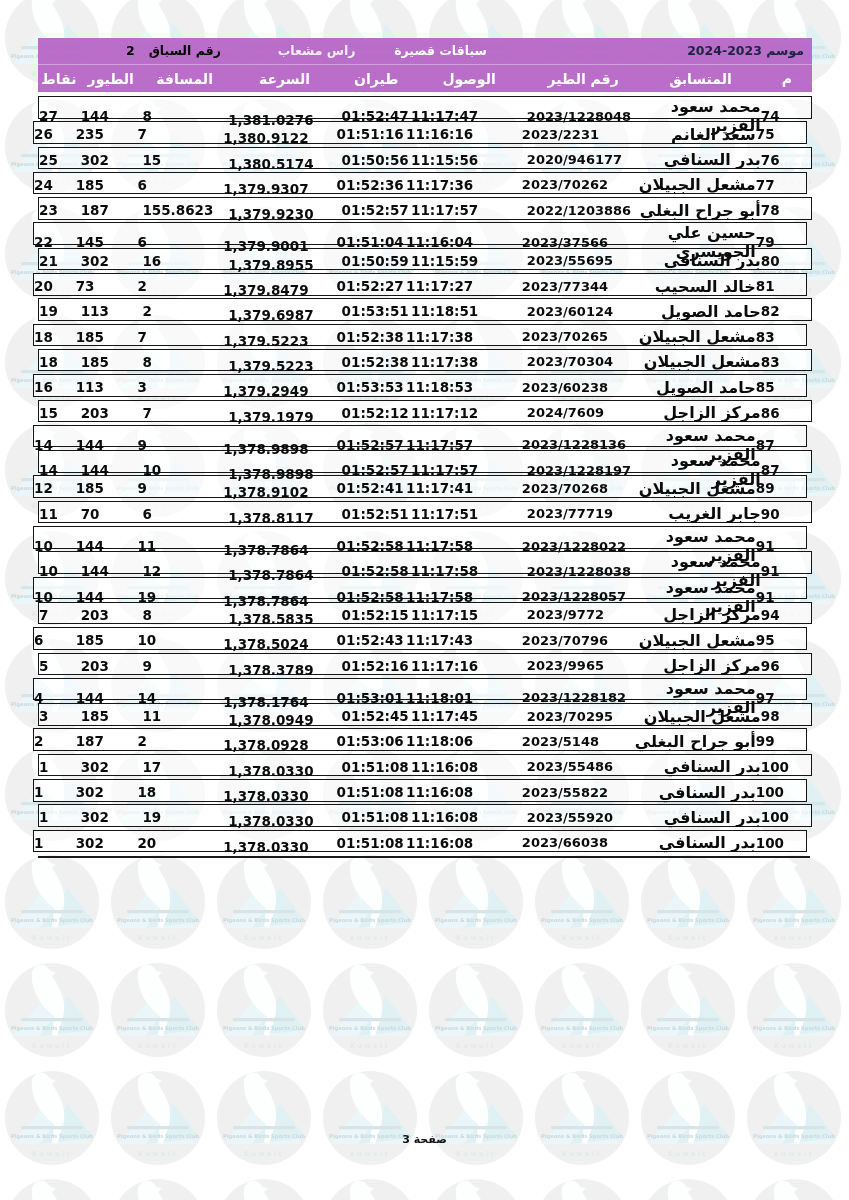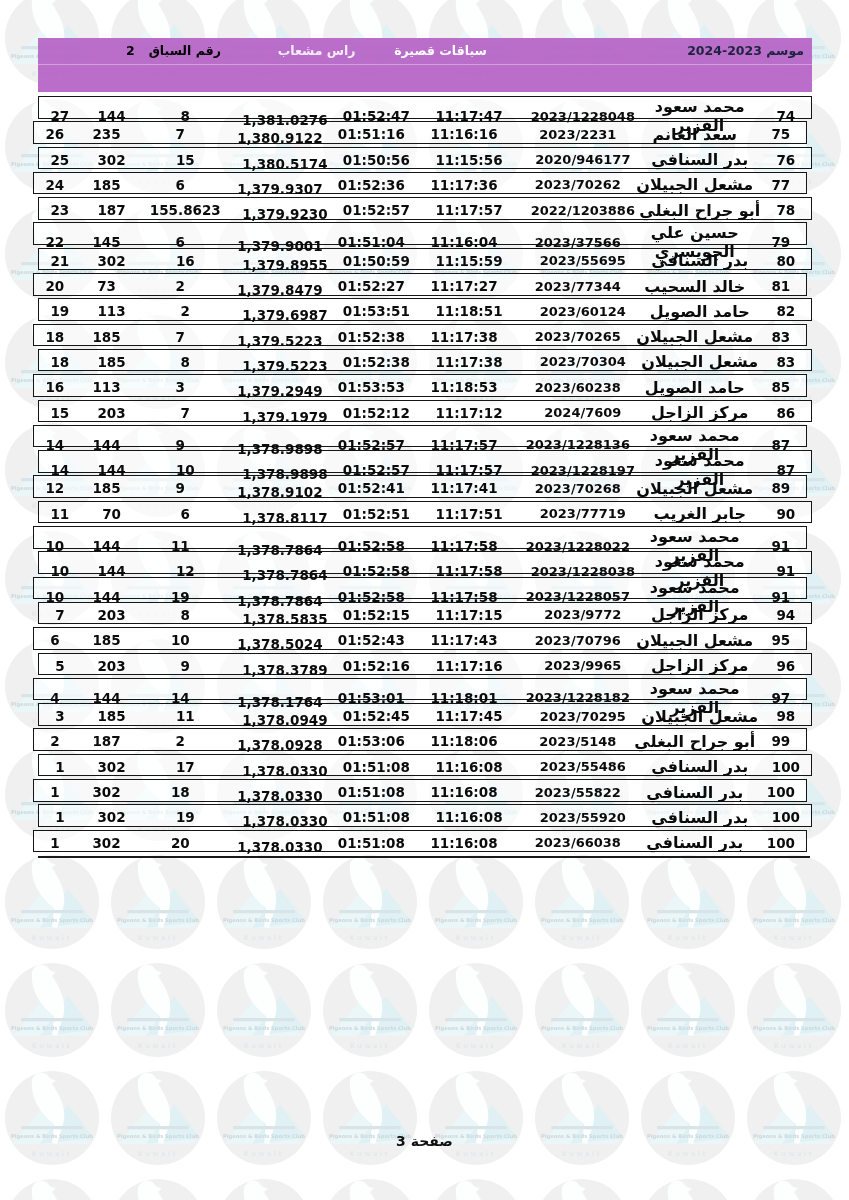--- a/index.html
+++ b/index.html
@@ -31,35 +31,35 @@
   }
   .hdr-cols{height:27px; font-size:14px; font-weight:bold; text-align:center;}
   .hdr-cols span{display:block;}
   
   .tbl{position:absolute; left:38px; top:96px; width:774px; z-index:1;}
   .t-row{
     height:22.5px; margin-bottom:2.8px;
     background:rgba(255,255,255,0.62);
     border:1.4px solid #151515;
     box-sizing:border-box;
-    font-weight:bold; font-size:13.5px; color:#0b0b0b; text-align:center;
+    font-weight:bold; font-size:13.5px; color:#0b0b0b; 
   }
   .t-row:nth-child(even){margin-left:-5px; margin-right:5px;}
   .t-row:nth-child(odd){margin-left:0; margin-right:0;}
   .t-row .c-name{font-size:16px; direction:rtl;}
   .t-row .c-ring{font-size:13px;}
   .t-row .c-speed{font-size:13.5px;margin-top:8px;}
   .bottom-rule{
     position:absolute; left:38px; top:856px; width:772px; height:0;
     border-top:2.2px solid #1a1a1a; z-index:1;
   }
   
   .footer{
     position:absolute; left:0; top:1133px; width:100%; text-align:center;
-    font-size:14px; font-weight:bold; color:#111; z-index:2; direction:rtl;
+    font-size:11px; font-weight:bold; color:#111; z-index:2; direction:rtl;
   }
 </style>
 </head>
 <body>
 
 <div class="page">
 
   <svg class="wm-svg" width="849" height="1200" aria-hidden="true">
     <defs>
       <pattern id="wm" x="2" y="-12" width="106" height="108" patternUnits="userSpaceOnUse">
@@ -77,20 +77,31 @@
     <rect width="849" height="1200" fill="url(#wm)"></rect>
   </svg>
 
   <div class="hdr">
     <div class="hdr-top">
       <span class="season">موسم 2023-2024</span>
       <span class="racetype">سباقات قصيرة</span>
       <span class="station">راس مشعاب</span>
       <span class="raceno"><span>رقم السباق</span><b>2</b></span>
     </div>
+    <div class="cols hdr-cols">
+      <span>نقاط</span>
+      <span>الطيور</span>
+      <span>المسافة</span>
+      <span>السرعة</span>
+      <span>طيران</span>
+      <span>الوصول</span>
+      <span>رقم الطير</span>
+      <span>المتسابق</span>
+      <span>م</span>
+    </div>
   </div>
 
   <div class="tbl">
     <div class="t-row">
       <span class="c-points">27</span>
       <span class="c-birds">144</span>
       <span class="c-distance">8</span>
       <span class="c-speed">1,381.0276</span>
       <span class="c-flight">01:52:47</span>
       <span class="c-arrival">11:17:47</span>

